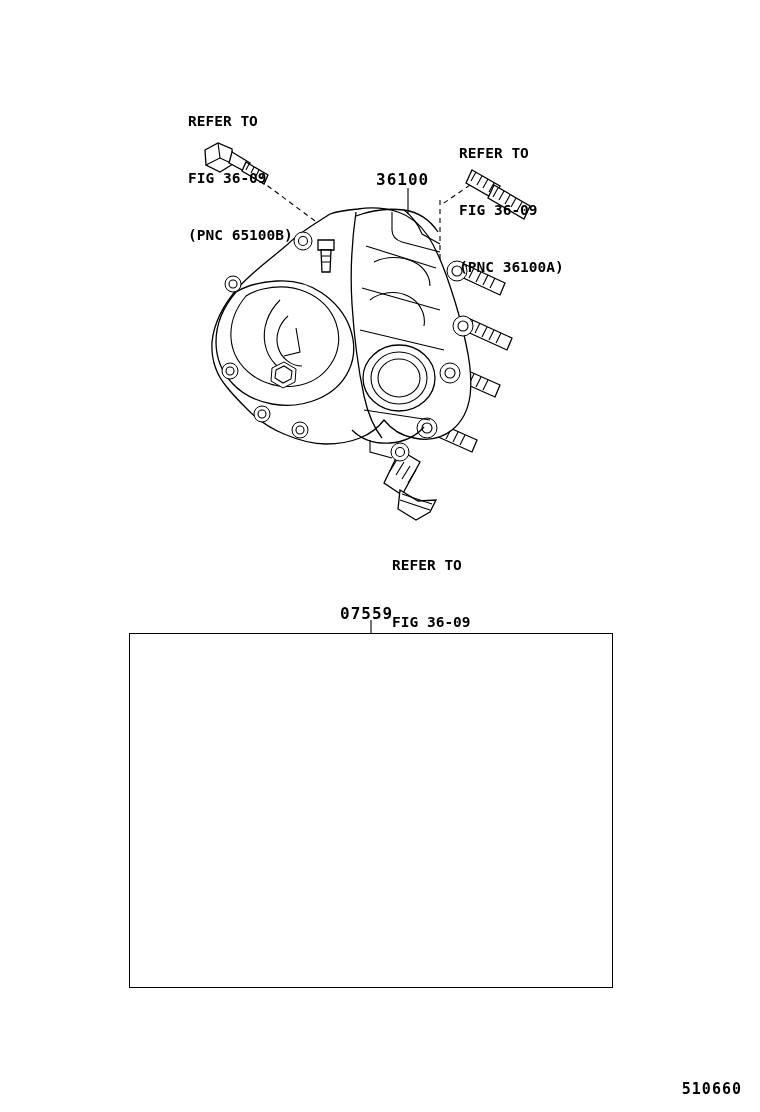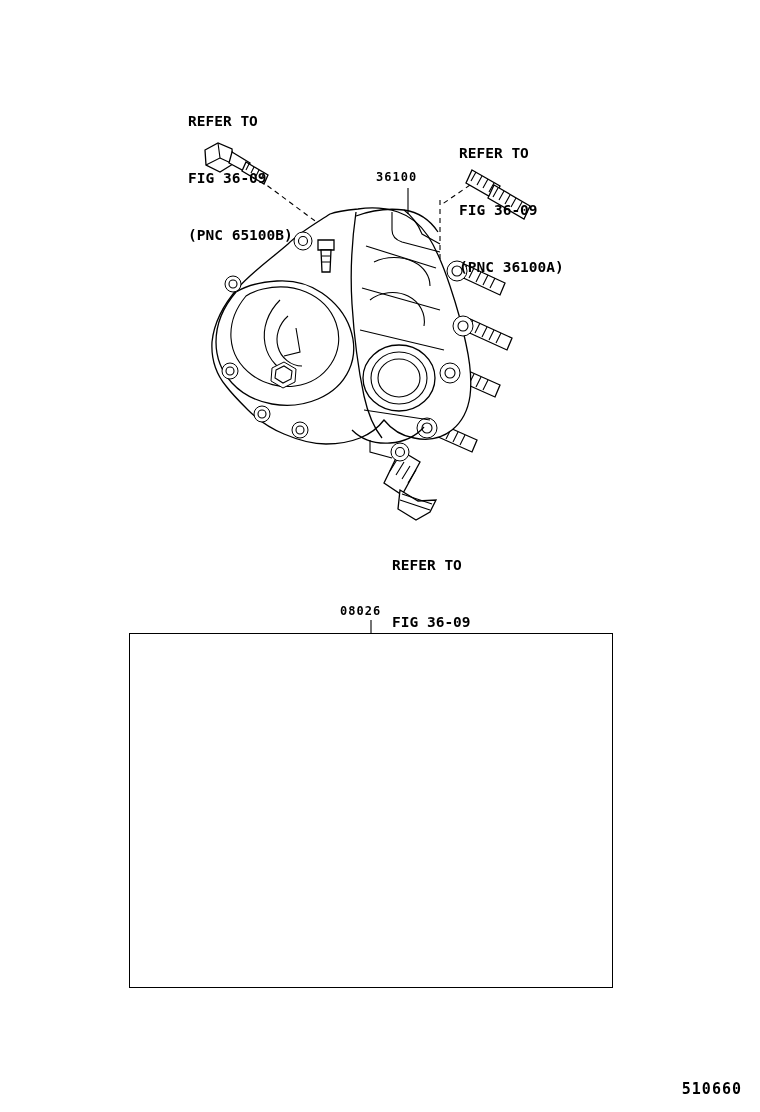--- a/index.html
+++ b/index.html
@@ -26,21 +26,21 @@
     line-height: 19px;
     white-space: pre;
   }
   .callout-block div {
     white-space: pre;
   }
   .partnum {
     position: absolute;
     font-family: "DejaVu Sans Mono", monospace;
     font-weight: bold;
-    font-size: 12px;
+    font-size: 16px;
     letter-spacing: 1px;
     text-align: center;
   }
   .figure-id {
     position: absolute;
     right: 18px;
     bottom: 14px;
     font-family: "DejaVu Sans Mono", monospace;
     font-weight: bold;
     font-size: 15px;
@@ -318,19 +318,19 @@
   </div>
 
   <div class="callout-block" style="left:392px; top:518px;">
     <div>REFER TO</div>
     <div>FIG 36-09</div>
     <div>(PNC 36100A)</div>
   </div>
 
   <div class="partnum" style="left:376px; top:170px;">36100</div>
 
-  <div class="partnum" style="left:340px; top:604px;">08026</div>
+  <div class="partnum" style="left:340px; top:604px;">07559</div>
 
   <div class="kit-box" style="left:129px; top:633px; width:484px; height:355px;"></div>
 
   <div class="figure-id">510660</div>
 
 </div>
 
 </body></html>

